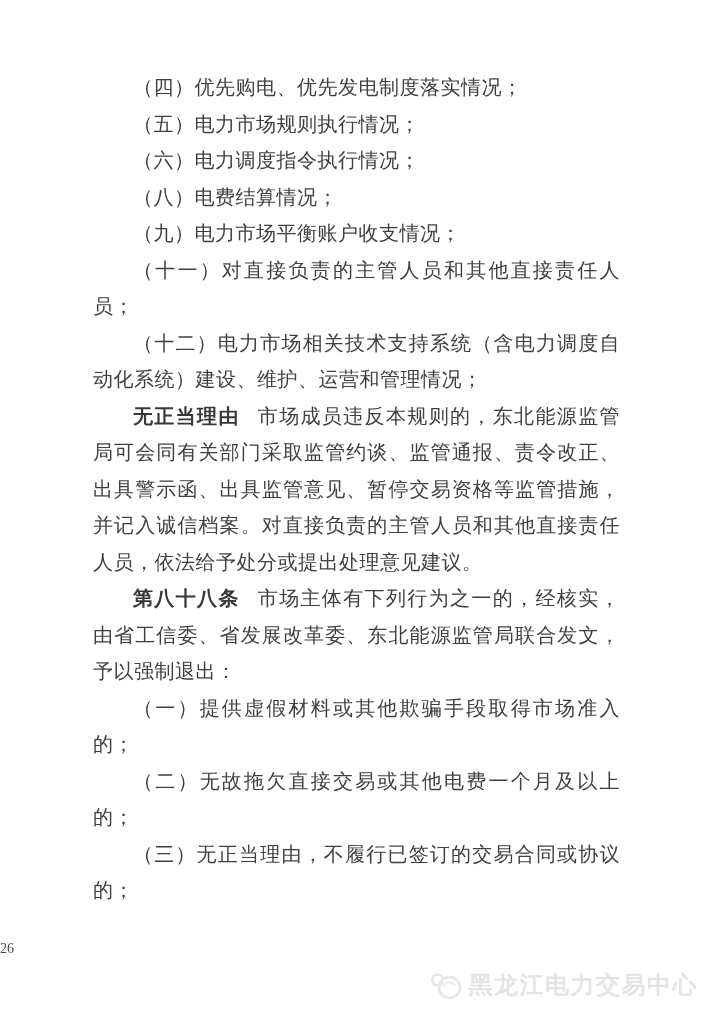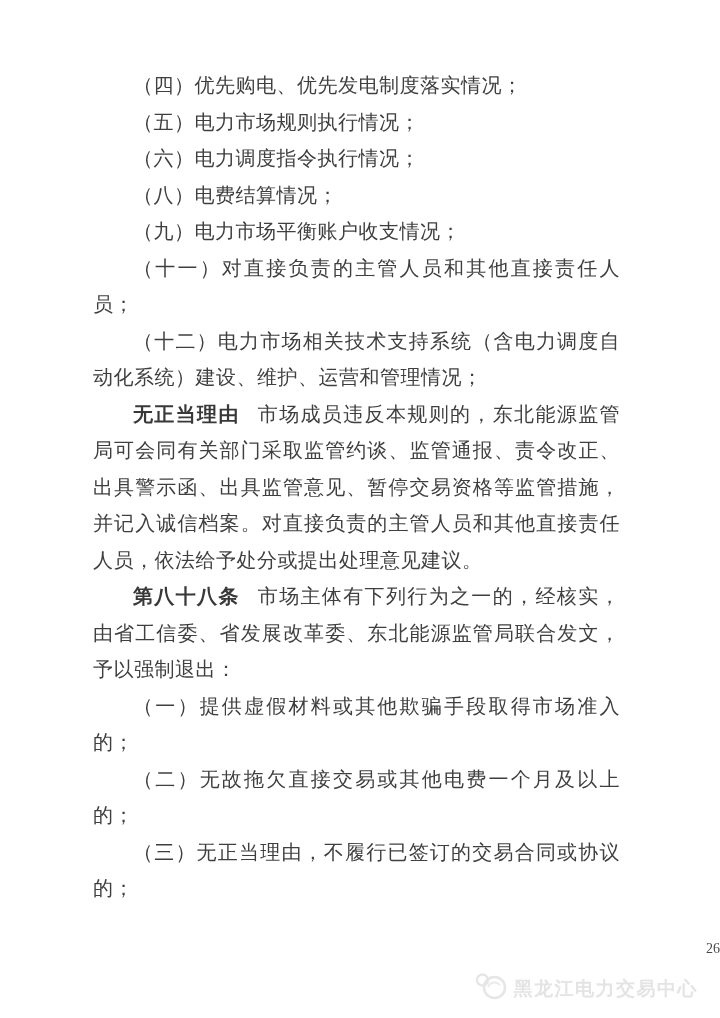--- a/index.html
+++ b/index.html
@@ -23,49 +23,48 @@
     font-size: 20px;
     line-height: 36.5px;
     color: #3f3f3f;
     text-align: justify;
     letter-spacing: 0.5px;
   }
   .content p {
     margin: 0;
     padding: 0;
     text-indent: 2em;
-    font-family: Liberation Mono, monospace;
   }
   .content p b.article-head {
     font-weight: 700;
     margin-right: 0.9em;
     color: #383838;
   }
   .page-number {
     position: absolute;
     left: 0;
     right: 0;
     top: 941px;
-    text-align: right;
+    text-align: left;
     font-size: 14px;
     line-height: 15px;
     color: #4a4a4a;
     font-family: "Liberation Serif", "DejaVu Serif", serif;
   }
   .watermark {
     position: absolute;
     right: 22px;
     top: 968px;
     display: flex;
-    align-items: flex-end;
+    align-items: center;
     gap: 5px;
     color: #e4e4e4;
     font-family: "Liberation Sans", "DejaVu Sans", sans-serif;
     font-weight: bold;
-    font-size: 19px;
+    font-size: 24px;
     letter-spacing: 1.5px;
     white-space: nowrap;
     user-select: none;
   }
   .watermark svg {
     display: block;
   }
 </style>
 </head>
 <body>

